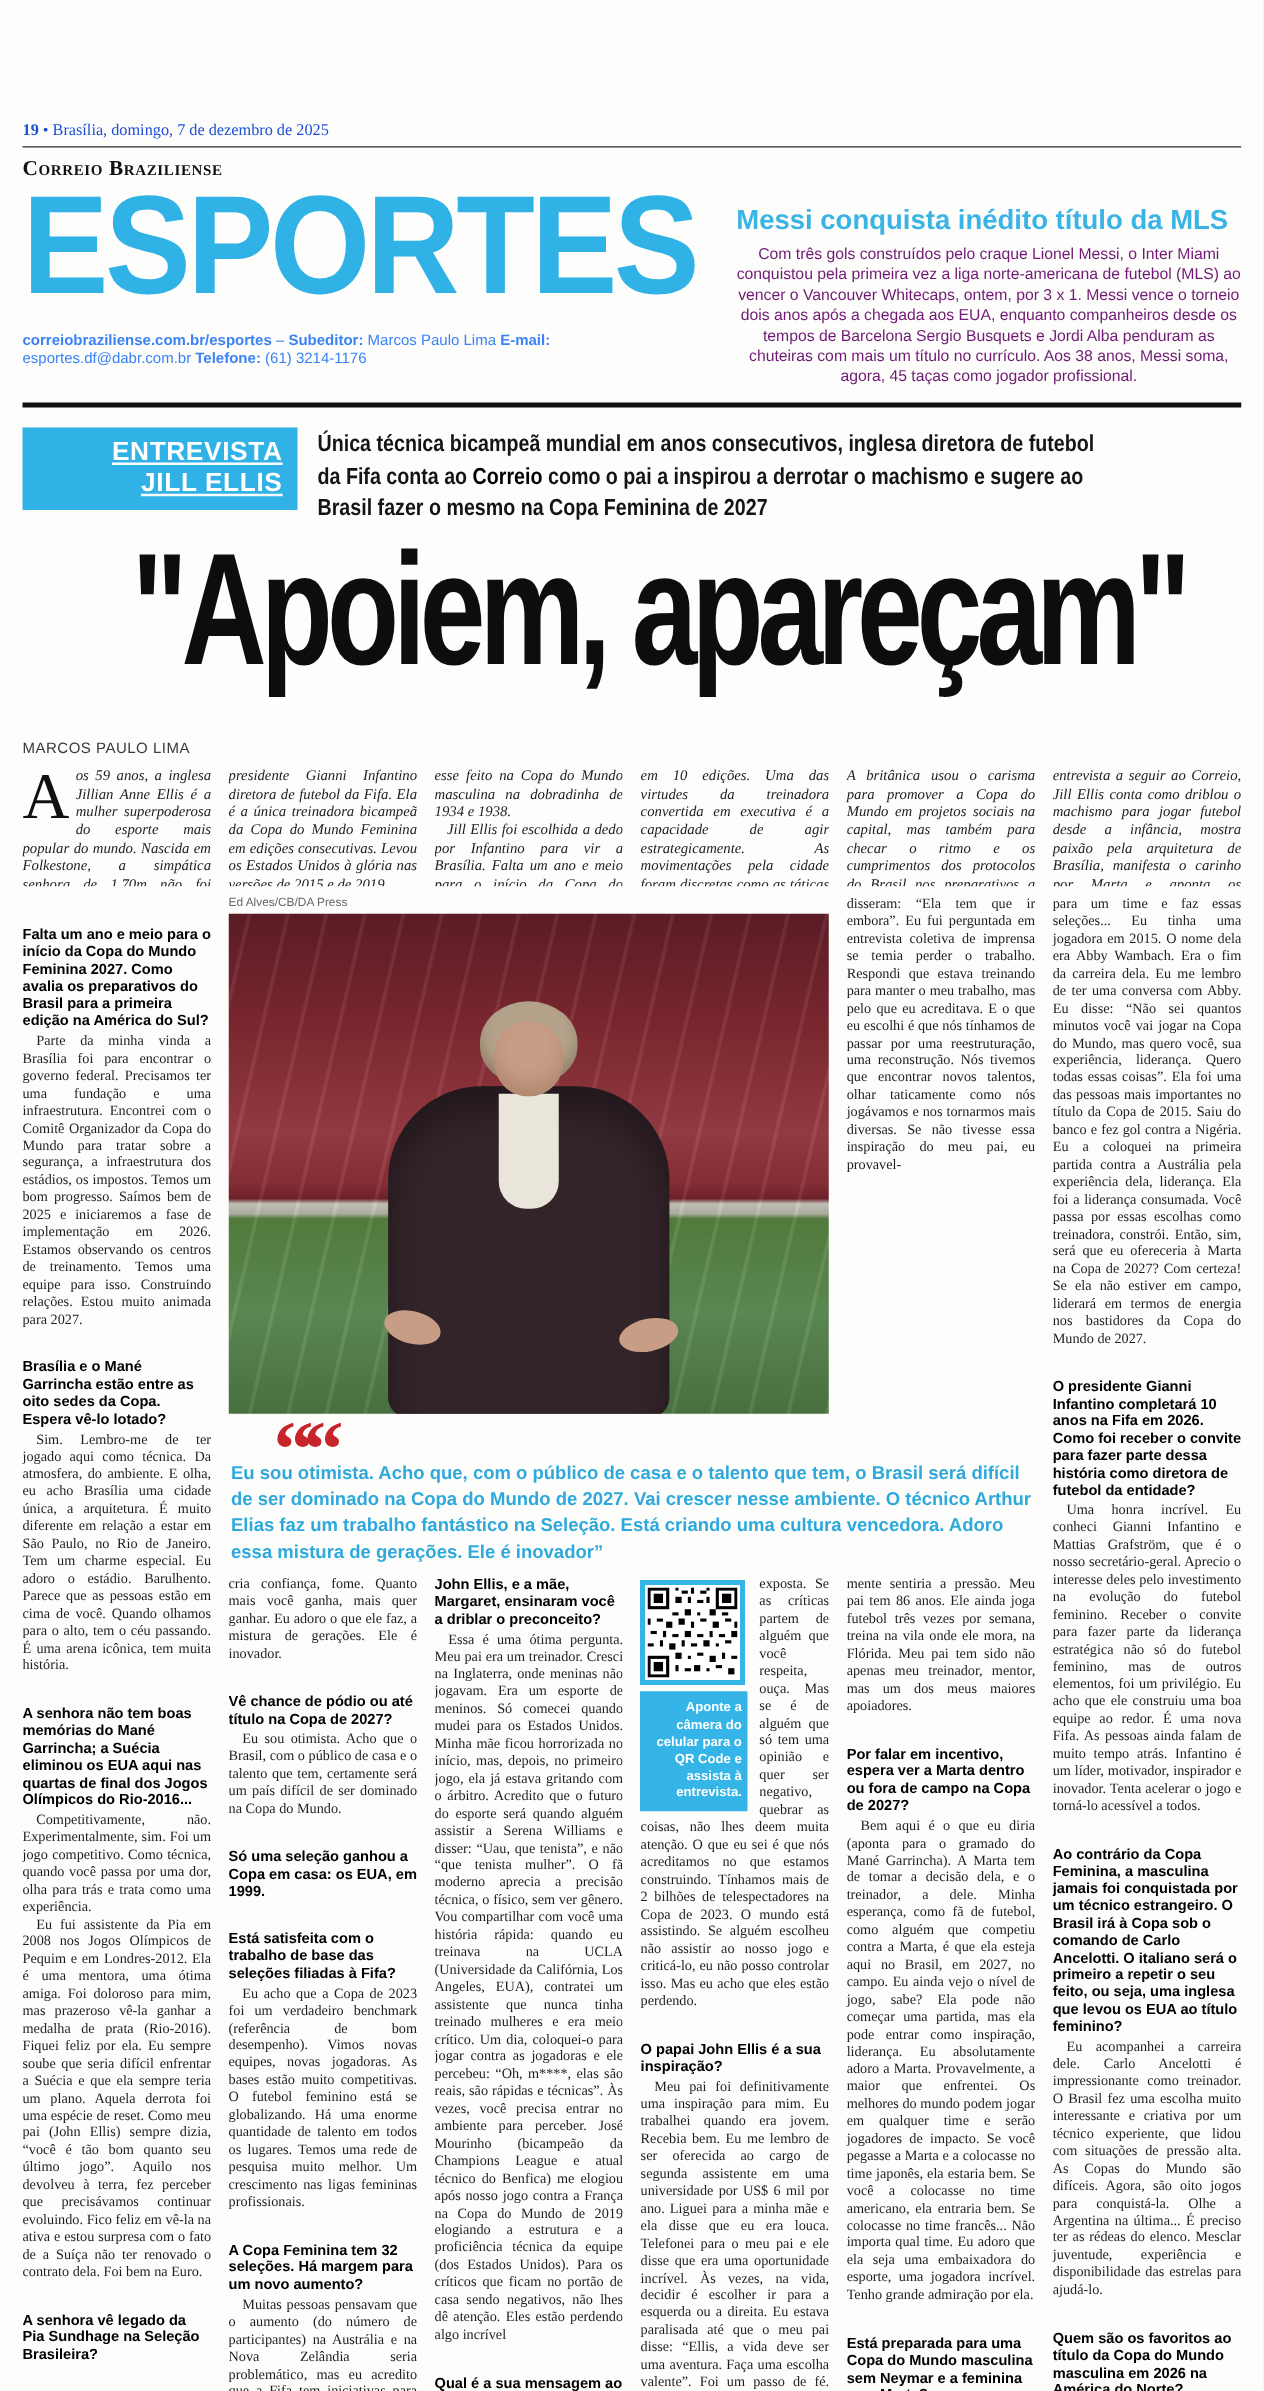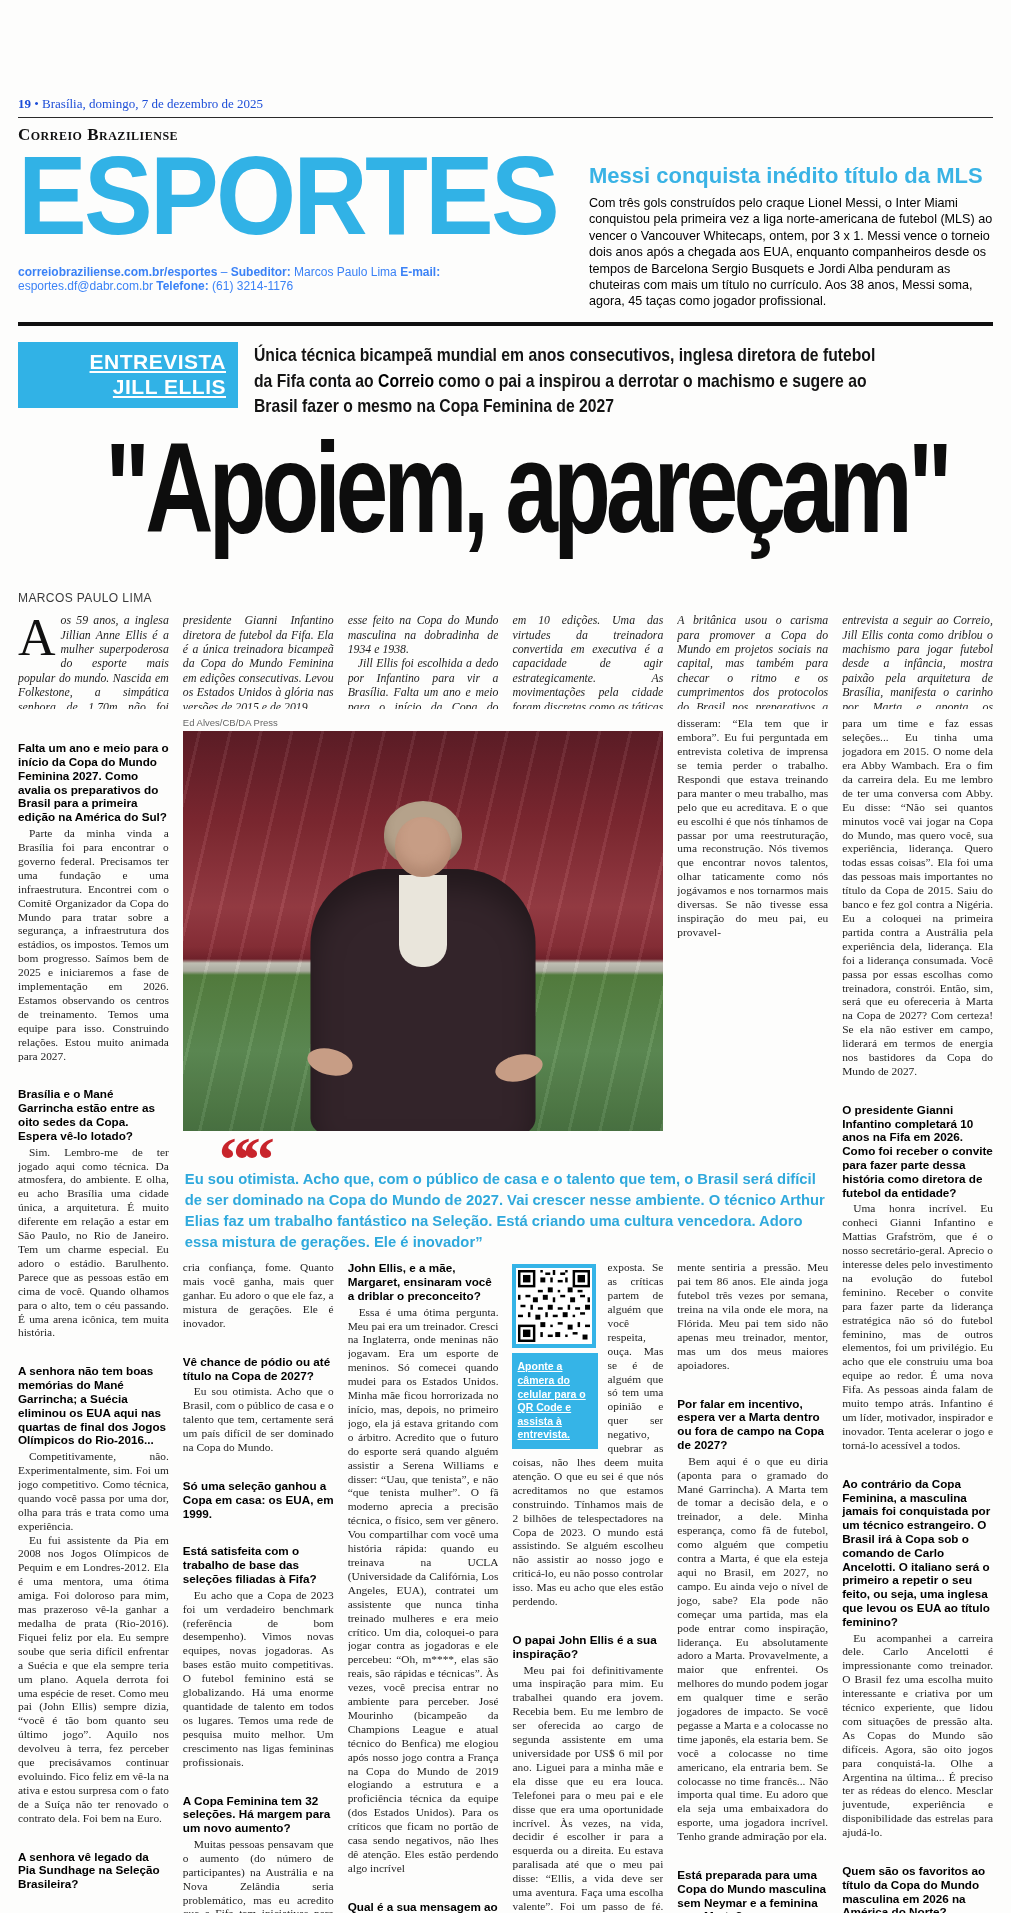--- a/index.html
+++ b/index.html
@@ -12,21 +12,21 @@
   .masthead-row{display:flex;margin:8px 18px 0;}
   .masthead-left{width:545px;flex:0 0 auto;}
   .brand{font-family:"Liberation Serif",serif;font-weight:bold;font-size:17px;letter-spacing:.5px;
          font-variant:small-caps;color:#111;line-height:1.1;}
   .section-title{font-family:"Liberation Sans",sans-serif;font-weight:bold;font-size:112px;line-height:.88;
          color:#31b2e6;letter-spacing:-3px;transform:scaleX(.92);transform-origin:left top;white-space:nowrap;margin-top:2px;}
   .info-line{font:12px "Liberation Sans",sans-serif;color:#3b82f6;margin-top:20px;}
   .info-line .b{font-weight:bold;}
   .teaser{flex:1;padding:38px 0 0 26px;}
   .teaser h2{margin:0 0 8px;font:bold 22px/1.05 "Liberation Sans",sans-serif;color:#3ab3e5;}
-  .teaser p{margin:0;font:12.6px/1.3 "Liberation Sans",sans-serif;color:#000000;max-width:445px;}
+  .teaser p{margin:0;font:12.6px/1.3 "Liberation Sans",sans-serif;color:#701a75;max-width:445px;text-align:center;}
   .rule-thick{border:0;border-top:4px solid #101010;margin:12px 18px 0;}
   
   .kicker{display:flex;gap:16px;margin:16px 18px 0;align-items:flex-start;}
   .kicker-tag{flex:0 0 auto;width:196px;background:#31b2e6;color:#fff;text-align:right;
               font:bold 21px/1.22 "Liberation Sans",sans-serif;padding:7px 12px 8px;letter-spacing:.5px;text-decoration:underline;}
   .kicker-text{flex:1;font:bold 18.5px/1.4 "Liberation Sans",sans-serif;color:#141414;
                transform:scaleX(.85);transform-origin:left top;width:117%;}
   .kicker-text .stronger{font-weight:bold;color:#000;}
   
   .headline-wrap{text-align:center;margin:4px 0 0;height:150px;}
@@ -78,22 +78,22 @@
         border-radius:50%;transform:rotate(-12deg);}
   
   .quote-cell{grid-column:2/6;grid-row:2;padding:0 2px 8px;}
   .qmarks{height:30px;overflow:visible;font:bold 64px/46px "Liberation Serif",serif;color:#c8242b;
           letter-spacing:-8px;margin-left:34px;}
   .quote-cell p{margin:2px 0 0;font:bold 14.8px/1.42 "Liberation Sans",sans-serif;color:#2fa9dc;}
   
   .qr-box{float:left;width:86px;margin:3px 9px 5px 0;}
   .qr{width:72px;height:72px;border:4px solid #35b4e7;background:#fff;padding:2px;}
   .qr svg{display:block;width:100%;height:100%;}
-  .qr-caption{margin-top:5px;background:#35b4e7;color:#fff;text-align:left;
-              font:bold 10.5px/1.3 "Liberation Sans",sans-serif;padding:7px 5px;text-decoration:underline;}
+  .qr-caption{margin-top:5px;background:#35b4e7;color:#fff;text-align:right;
+              font:bold 10.5px/1.3 "Liberation Sans",sans-serif;padding:7px 5px;}
 </style>
 </head>
 <body>
 
 <div class="page">
 
   <div class="folio">
     <span class="b">19</span><span> • Brasília, domingo, 7 de dezembro de 2025</span>
   </div>
   <hr class="rule-thin">

